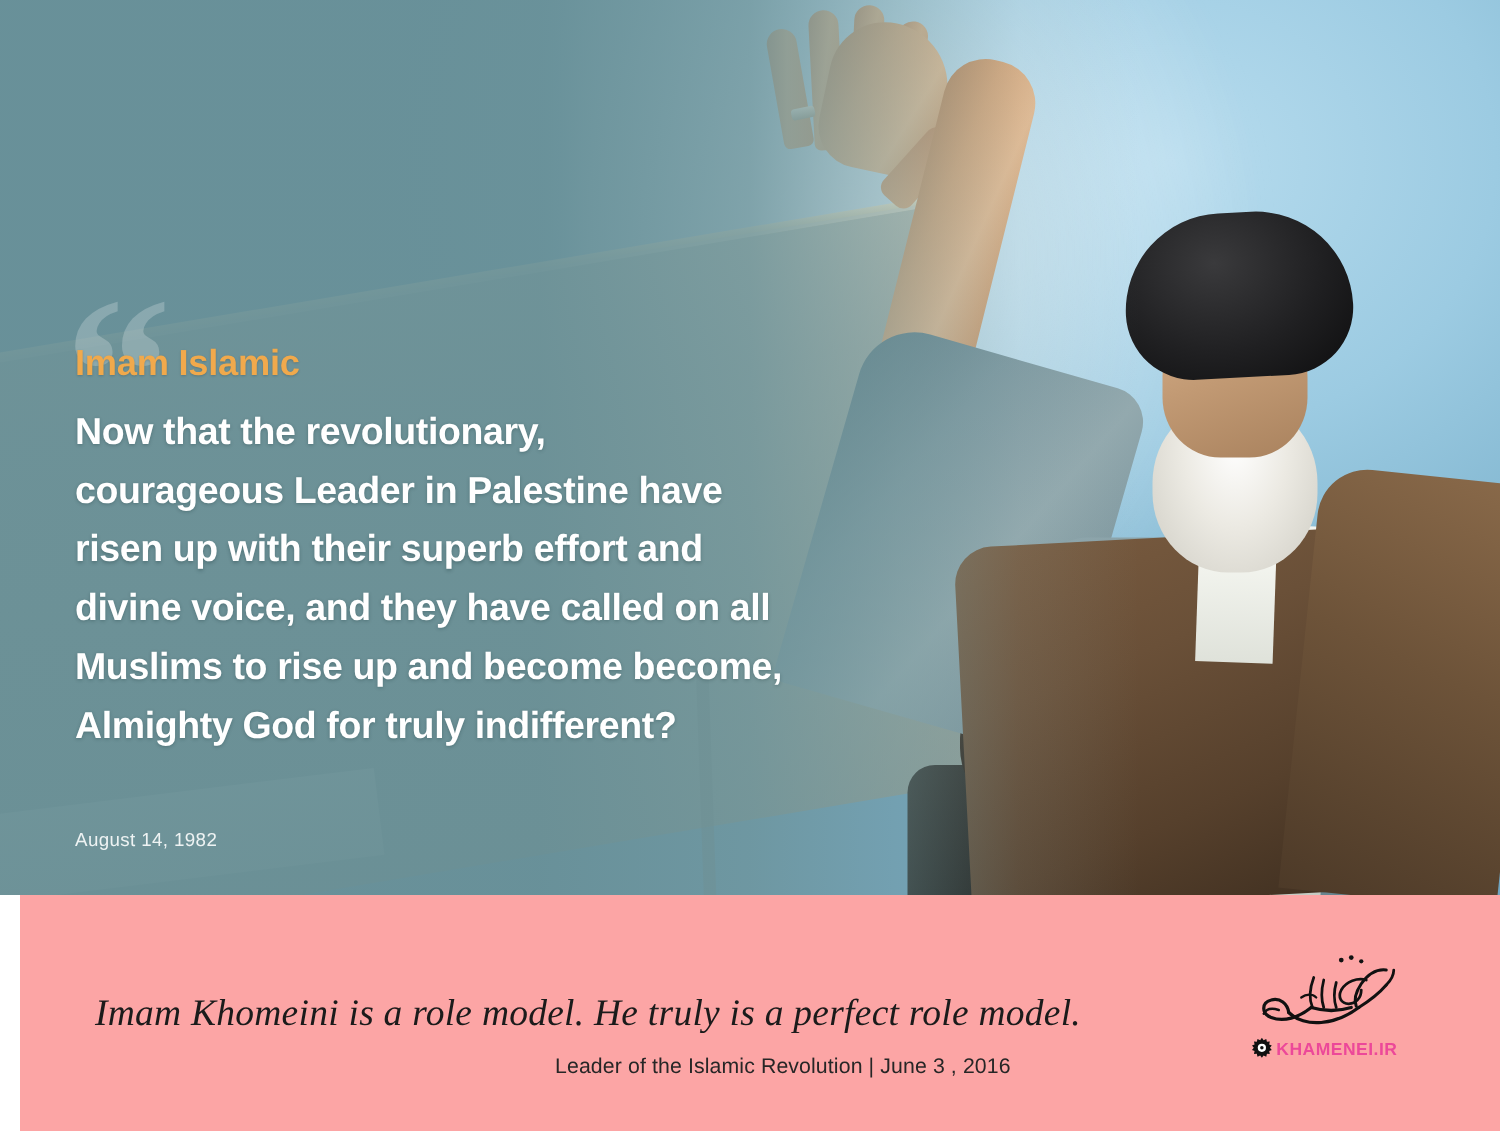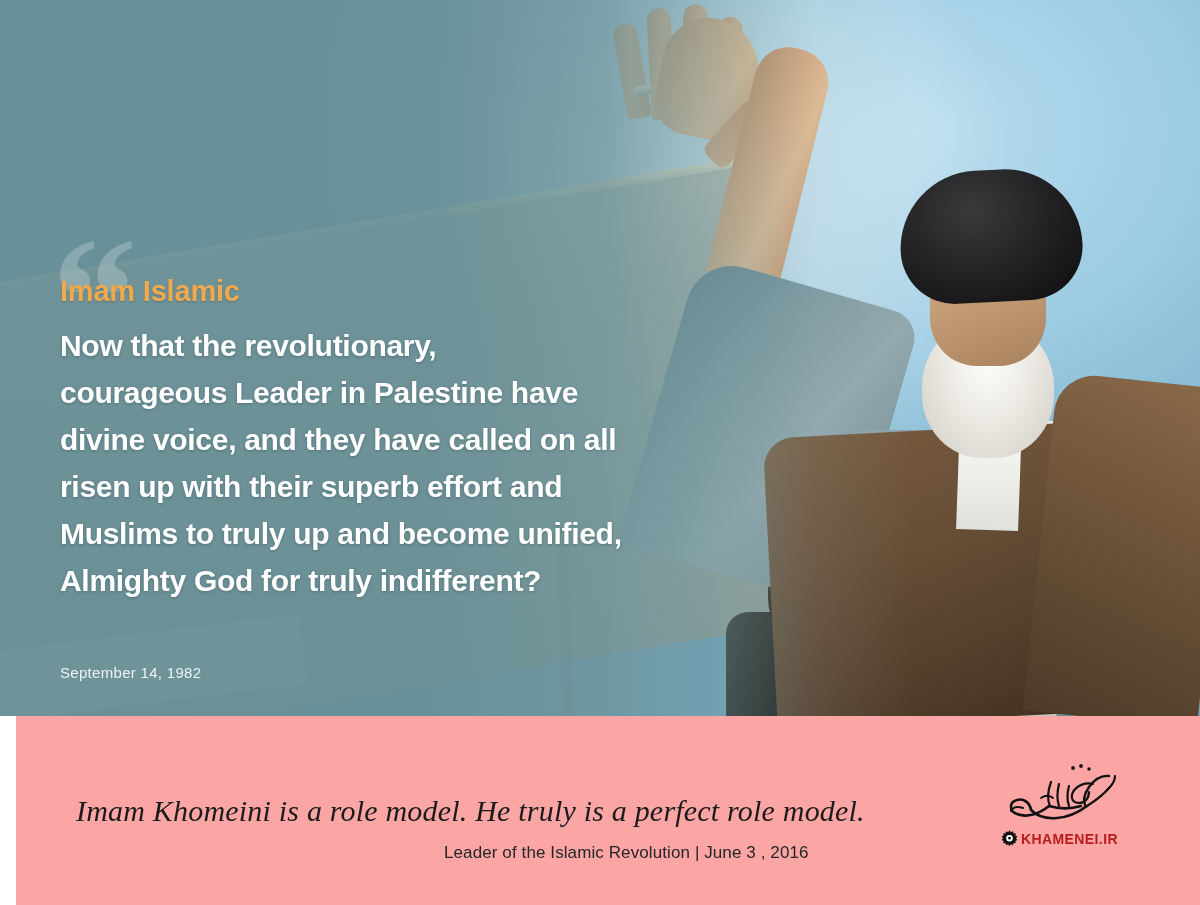--- a/index.html
+++ b/index.html
@@ -418,21 +418,21 @@
     left: 6px;
     top: 68px;
     display: flex;
     align-items: center;
     gap: 3px;
   }
   .gear-icon { display: block; }
   .brand-text {
     font-size: 14px;
     font-weight: 700;
-    color: #b91c1c;
+    color: #ec4899;
     letter-spacing: 0.4px;
   }
 </style>
 </head>
 <body>
 
 <div class="poster">
 
   <div class="photo-band">
 
@@ -478,27 +478,27 @@
     <div class="tint"></div>
 
     <div class="text-layer">
       <div class="bigquote">“</div>
 
       <div class="speaker-name">Imam Islamic</div>
 
       <div class="quote-body">
         <span class="ln">Now that the revolutionary,</span>
         <span class="ln">courageous Leader in Palestine have</span>
+        <span class="ln">risen up with their superb effort and</span>
         <span class="ln">divine voice, and they have called on all</span>
-        <span class="ln">risen up with their superb effort and</span>
-        <span class="ln">Muslims to truly up and become unified,</span>
+        <span class="ln">Muslims to rise up and become become,</span>
         <span class="ln">Almighty God for truly indifferent?</span>
       </div>
 
-      <div class="quote-date">September 14, 1982</div>
+      <div class="quote-date">August 14, 1982</div>
     </div>
   </div>
 
   <div class="footer">
     <div class="footer-quote">Imam Khomeini is a role model. He truly is a perfect role model.</div>
     <div class="footer-attrib">Leader of the Islamic Revolution | June 3 , 2016</div>
   </div>
 
   <div class="logo">
     <svg class="signature" viewBox="0 0 128 66">

